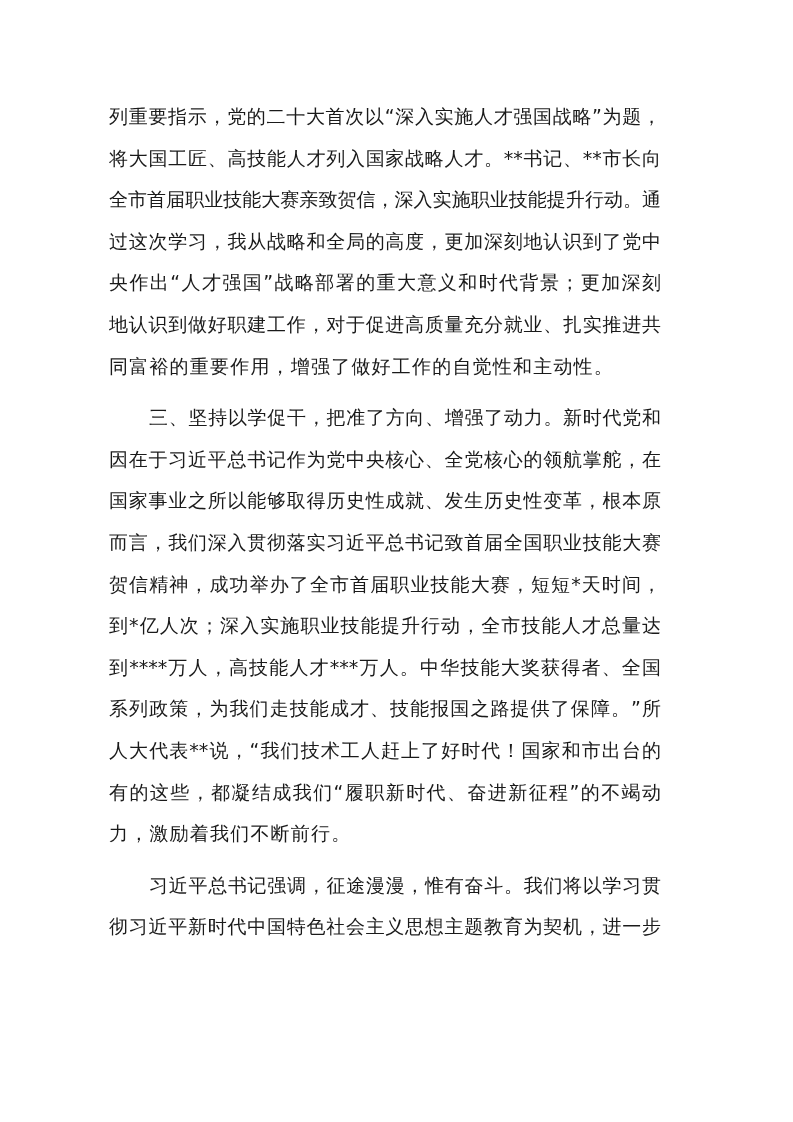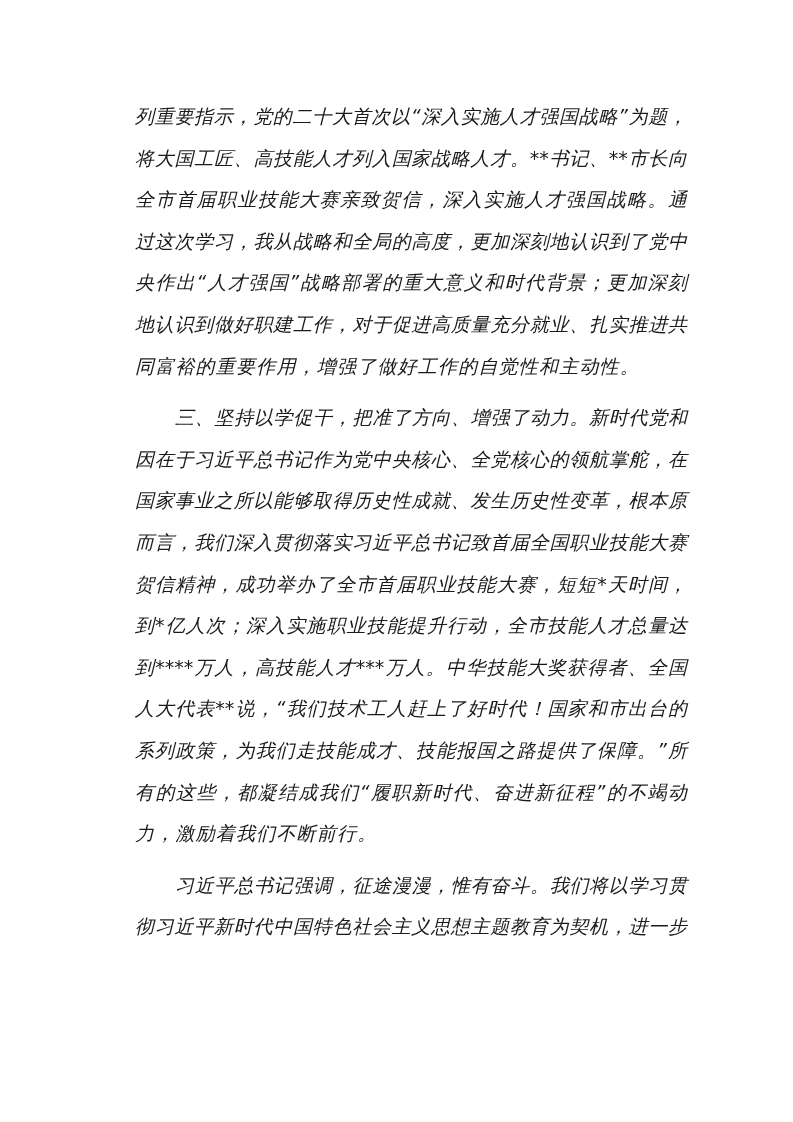--- a/index.html
+++ b/index.html
@@ -17,24 +17,23 @@
     }
     .page {
       position: absolute;
       left: 0; top: 0;
       width: 793px;
       height: 1122px;
       background: #ffffff;
     }
     .body-text {
       position: absolute;
-      left: 135px;
+      left: 109px;
       top: 96px;
       width: 552px;
-      font-style: italic;
     }
     .paragraph {
       margin: 0 0 10px 0;
     }
     .line {
       display: block;
       height: 41.6px;
       line-height: 41.6px;
       font-size: 19px;
       white-space: nowrap;
@@ -53,37 +52,37 @@
   </style>
 </head>
 <body>
 
 <div class="page">
   <div class="body-text">
 
     <div class="paragraph">
       <span class="line">列重要指示，党的二十大首次以“深入实施人才强国战略”为题，</span>
       <span class="line">将大国工匠、高技能人才列入国家战略人才。**书记、**市长向</span>
-      <span class="line">全市首届职业技能大赛亲致贺信，深入实施人才强国战略。通</span>
+      <span class="line">全市首届职业技能大赛亲致贺信，深入实施职业技能提升行动。通</span>
       <span class="line">过这次学习，我从战略和全局的高度，更加深刻地认识到了党中</span>
       <span class="line">央作出“人才强国”战略部署的重大意义和时代背景；更加深刻</span>
       <span class="line">地认识到做好职建工作，对于促进高质量充分就业、扎实推进共</span>
       <span class="line last">同富裕的重要作用，增强了做好工作的自觉性和主动性。</span>
     </div>
 
     <div class="paragraph">
       <span class="line indent">三、坚持以学促干，把准了方向、增强了动力。新时代党和</span>
       <span class="line">因在于习近平总书记作为党中央核心、全党核心的领航掌舵，在</span>
       <span class="line">国家事业之所以能够取得历史性成就、发生历史性变革，根本原</span>
       <span class="line">而言，我们深入贯彻落实习近平总书记致首届全国职业技能大赛</span>
       <span class="line">贺信精神，成功举办了全市首届职业技能大赛，短短*天时间，</span>
       <span class="line">到*亿人次；深入实施职业技能提升行动，全市技能人才总量达</span>
       <span class="line">到****万人，高技能人才***万人。中华技能大奖获得者、全国</span>
+      <span class="line">系列政策，为我们走技能成才、技能报国之路提供了保障。”所</span>
       <span class="line">人大代表**说，“我们技术工人赶上了好时代！国家和市出台的</span>
-      <span class="line">系列政策，为我们走技能成才、技能报国之路提供了保障。”所</span>
       <span class="line">有的这些，都凝结成我们“履职新时代、奋进新征程”的不竭动</span>
       <span class="line last">力，激励着我们不断前行。</span>
     </div>
 
     <div class="paragraph">
       <span class="line indent">习近平总书记强调，征途漫漫，惟有奋斗。我们将以学习贯</span>
       <span class="line">彻习近平新时代中国特色社会主义思想主题教育为契机，进一步</span>
     </div>
 
   </div>

